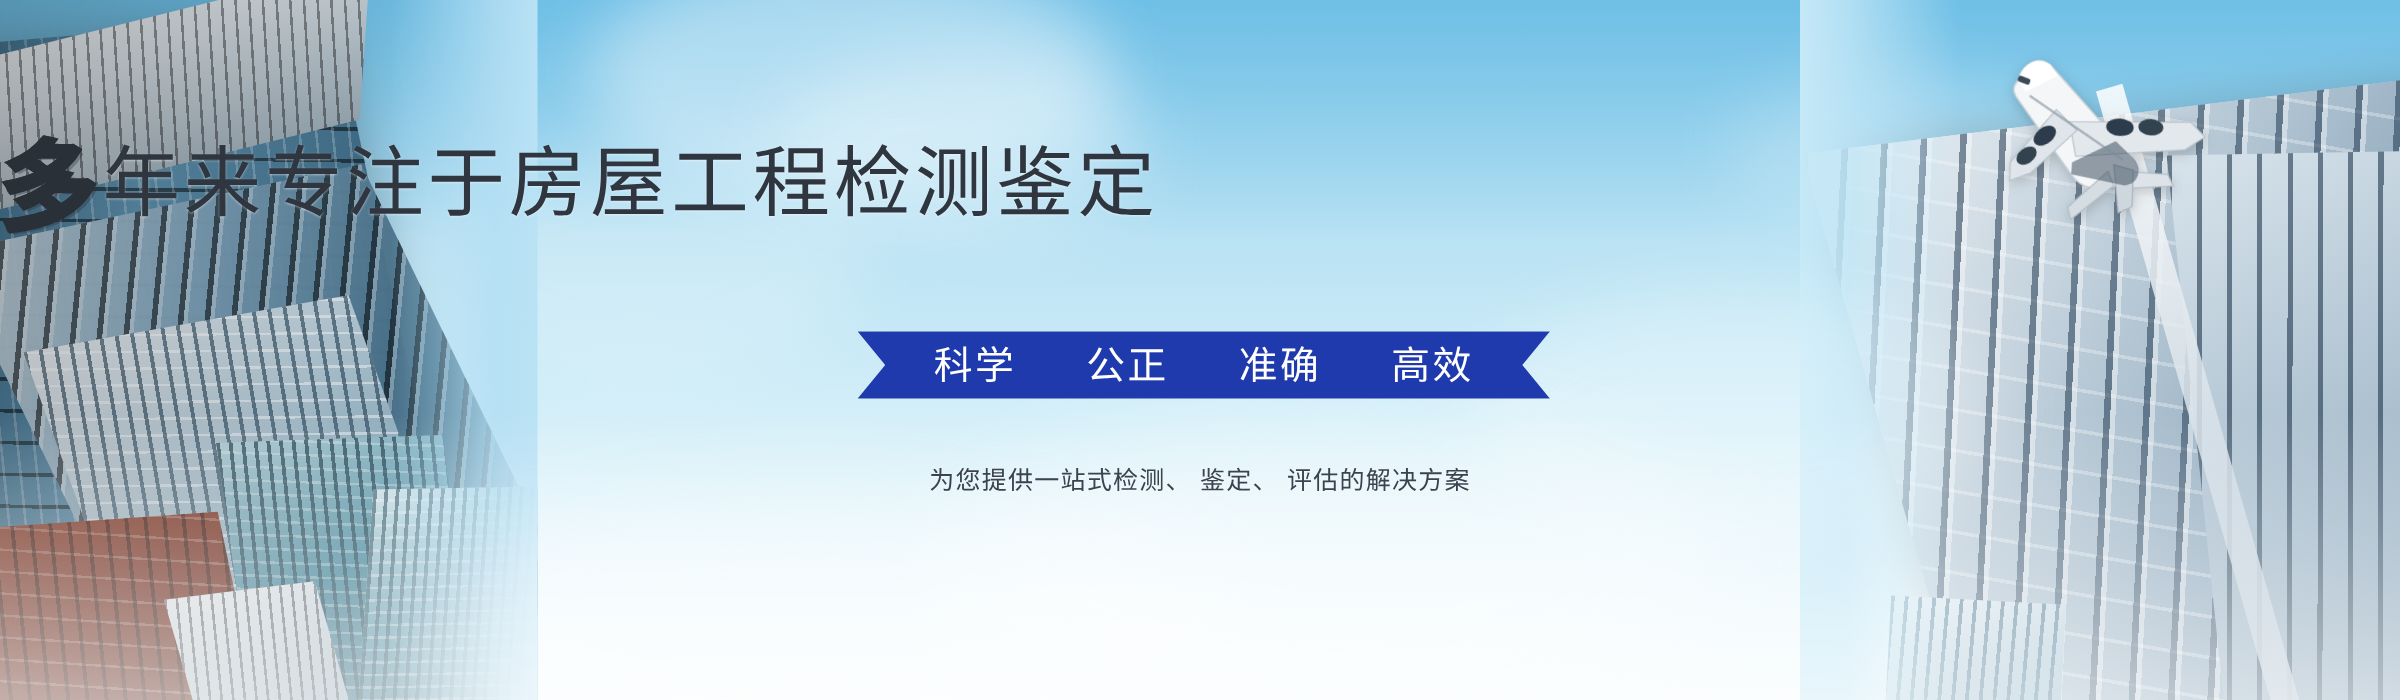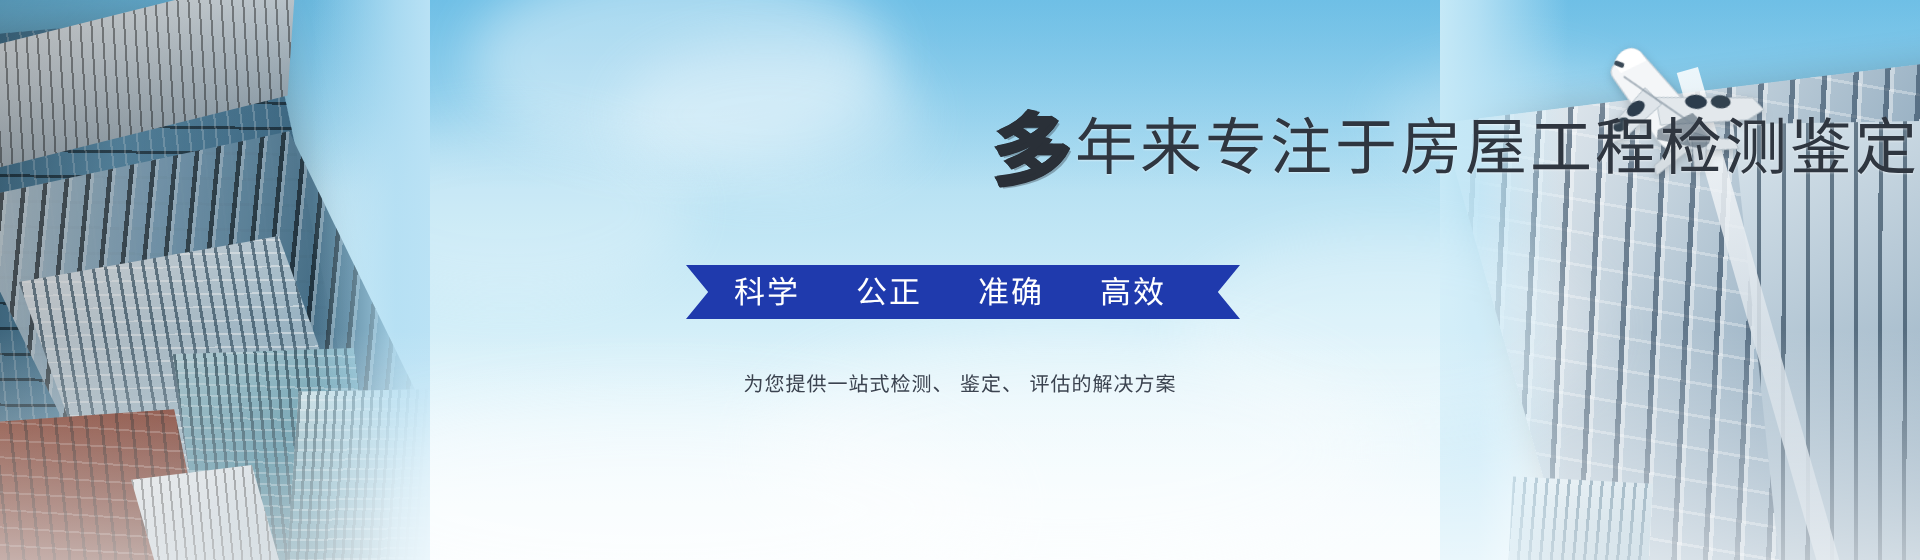--- a/index.html
+++ b/index.html
@@ -160,21 +160,21 @@
     transform:rotate(-14deg);
     filter:drop-shadow(0 3px 5px rgba(0,0,0,.18));
   }
   .plane svg{width:100%;height:100%;display:block;}
 
   
   .content{position:absolute;left:0;top:0;width:1920px;height:560px;}
 
   .headline{
     position:absolute;left:0;top:112px;width:1920px;
-    text-align:right;
+    text-align:left;
     font-size:62px;
     line-height:72px;
     letter-spacing:3px;
     color:#2f3640;
     white-space:nowrap;
     font-weight:500;
     text-shadow:0 1px 2px rgba(255,255,255,.45);
   }
   .headline .lead{
     display:inline-block;
@@ -198,21 +198,21 @@
   }
   .ribbon{
     position:absolute;inset:0;
     background:#1f3aad;
     clip-path:polygon(
       0% 0%, 100% 0%,
       100% 0%, 96.0% 50%, 100% 100%,
       100% 100%, 0% 100%,
       4.0% 50%
     );
-    display:flex;align-items:center;
+    display:flex;align-items:center;justify-content:center;
     box-shadow:0 3px 10px rgba(20,40,120,.25);
   }
   .ribbon-items{
     display:flex;align-items:center;gap:56px;
     padding:0 48px;
   }
   .ribbon-items span{
     color:#ffffff;
     font-size:31px;
     letter-spacing:2px;

